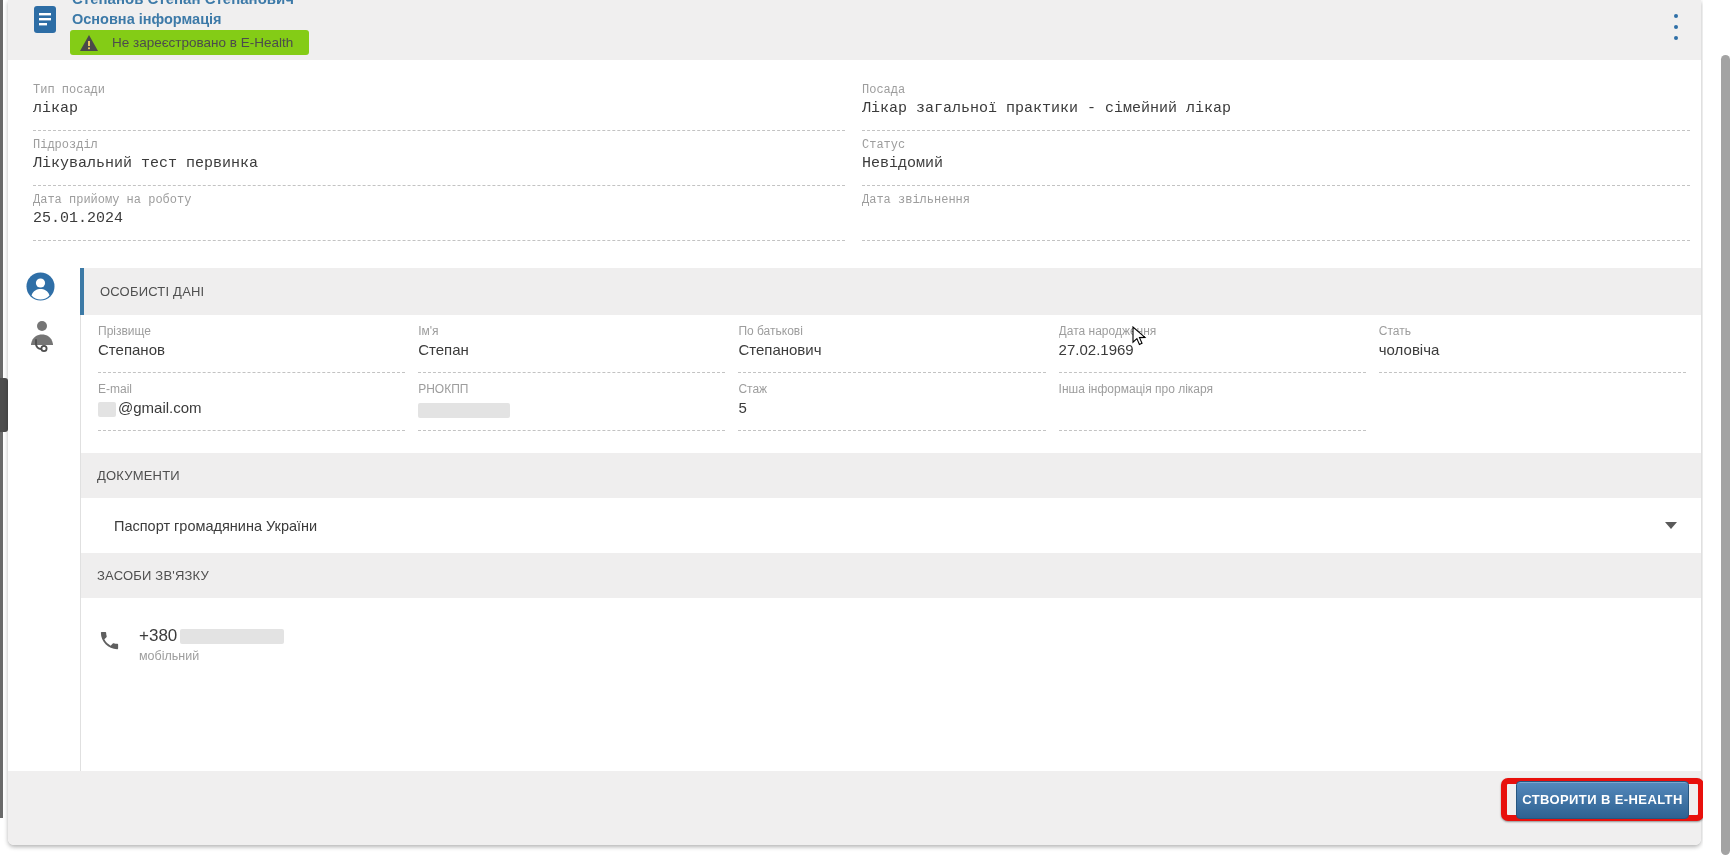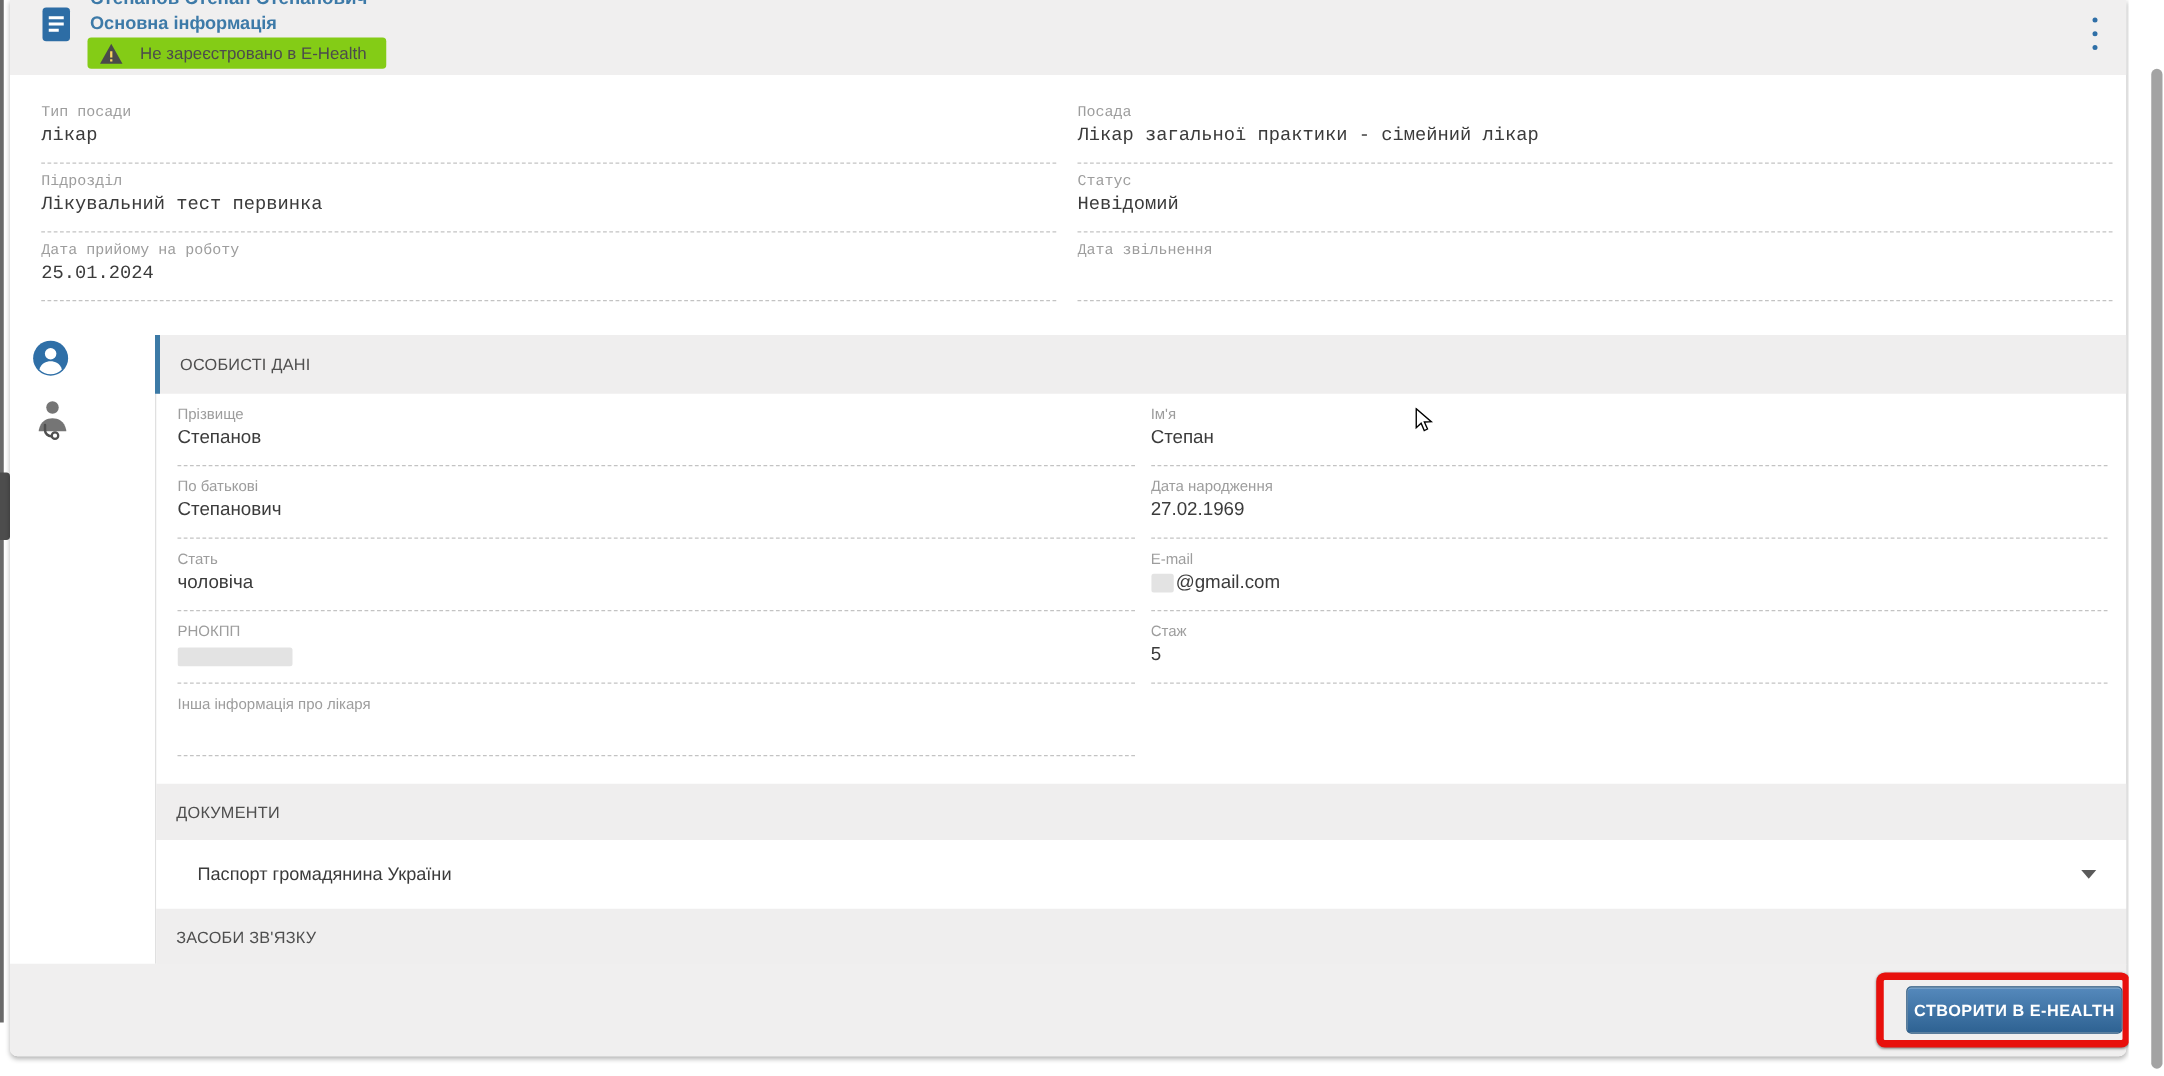--- a/index.html
+++ b/index.html
@@ -27,24 +27,24 @@
   .field { border-bottom: 1px dashed #c3c3c3; padding-top: 7px; overflow: hidden; }
   .field .lbl { display: block; font-size: 12px; color: #9d9d9d; }
   .field .val { display: block; font-size: 15px; color: #3b3b3b; margin-top: 3px; min-height: 19px; white-space: nowrap; }
 
   
   .rail-icon { position: absolute; cursor: pointer; }
   .rail-person { left: 18px; top: 272px; }
   .rail-doctor { left: 20px; top: 320px; }
 
   
-  .sections { position: absolute; top: 268px; left: 72px; right: 0; height: 503px; border-left: 1px solid #e0e0e0; margin-left: 44px; }
+  .sections { position: absolute; top: 268px; left: 72px; right: 0; height: 503px; border-left: 1px solid #e0e0e0; }
   .section-bar { height: 45px; background: #efeeee; display: flex; align-items: center; padding-left: 16px; font-size: 13px; color: #4f4f4f; letter-spacing: 0.2px; }
   .personal-bar { height: 47px; border-left: 4px solid #3c7aa6; margin-left: -1px; }
-  .personal-grid { display: grid; grid-template-columns: 1fr 1fr; column-gap: 13px; padding: 0 15px 0 17px; grid-auto-rows: 58px; }
+  .personal-grid { display: grid; grid-template-columns: 1fr 1fr 1fr 1fr 1fr; column-gap: 13px; padding: 0 15px 0 17px; grid-auto-rows: 58px; }
   .personal-grid .field { padding-top: 9px; }
   .docs-bar { margin-top: 22px; }
 
   .accordion-row { height: 55px; display: flex; align-items: center; padding: 0 24px 0 33px; font-size: 14.5px; color: #3b3b3b; cursor: pointer; background: #fff; }
   .accordion-row .acc-label { flex: 1; }
   .chevron { width: 0; height: 0; border-left: 6px solid transparent; border-right: 6px solid transparent; border-top: 7px solid #5a5a5a; }
 
   .contact-row { display: flex; align-items: flex-start; padding: 28px 0 0 17px; }
   .phone-icon { margin-top: 3px; }
   .contact-texts { margin-left: 18px; }
@@ -52,21 +52,21 @@
   .phone-type { font-size: 12.5px; color: #9d9d9d; margin-top: 3px; }
 
   
   .redact { display: inline-block; background: #e3e3e3; border-radius: 2px; height: 15px; vertical-align: middle; }
   .redact-rnokpp { width: 92px; margin-top: 2px; }
   .redact-email { width: 18px; margin-right: 2px; }
   .redact-phone { width: 104px; margin-left: 3px; }
 
   
   .card-footer { position: absolute; left: 0; right: 0; top: 771px; height: 74px; background: #f0efef; border-radius: 0 0 6px 6px; }
-  .red-annotation { position: absolute; top: 7px; right: -3px; width: 203px; height: 60px; border: 6px solid #e8100c; border-radius: 7px; box-shadow: 0 1px 2px rgba(0,0,0,0.4); display: flex; align-items: center; justify-content: flex-end; background: #f0efef; }
+  .red-annotation { position: absolute; top: 7px; right: -3px; width: 203px; height: 43px; border: 6px solid #e8100c; border-radius: 7px; box-shadow: 0 1px 2px rgba(0,0,0,0.4); display: flex; align-items: center; justify-content: center; background: #f0efef; }
   .create-btn { width: 173px; height: 38px; background: linear-gradient(#5589bc, #2e6292); border: 1px solid #27567f; border-radius: 4px; color: #ffffff; font-family: "Liberation Sans", sans-serif; font-size: 13px; font-weight: bold; letter-spacing: 0.4px; cursor: pointer; box-shadow: inset 0 1px 0 rgba(255,255,255,0.25); }
 
   
   .scroll-track { position: absolute; right: 0; top: 0; width: 28px; height: 861px; background: #ffffff; }
   .scroll-thumb { position: absolute; right: 1px; top: 55px; width: 9px; height: 800px; background: #a3a3a3; border-radius: 5px; cursor: pointer; }
 
   .cursor { position: absolute; left: 1132px; top: 326px; pointer-events: none; }
 </style>
 </head>
 <body>

